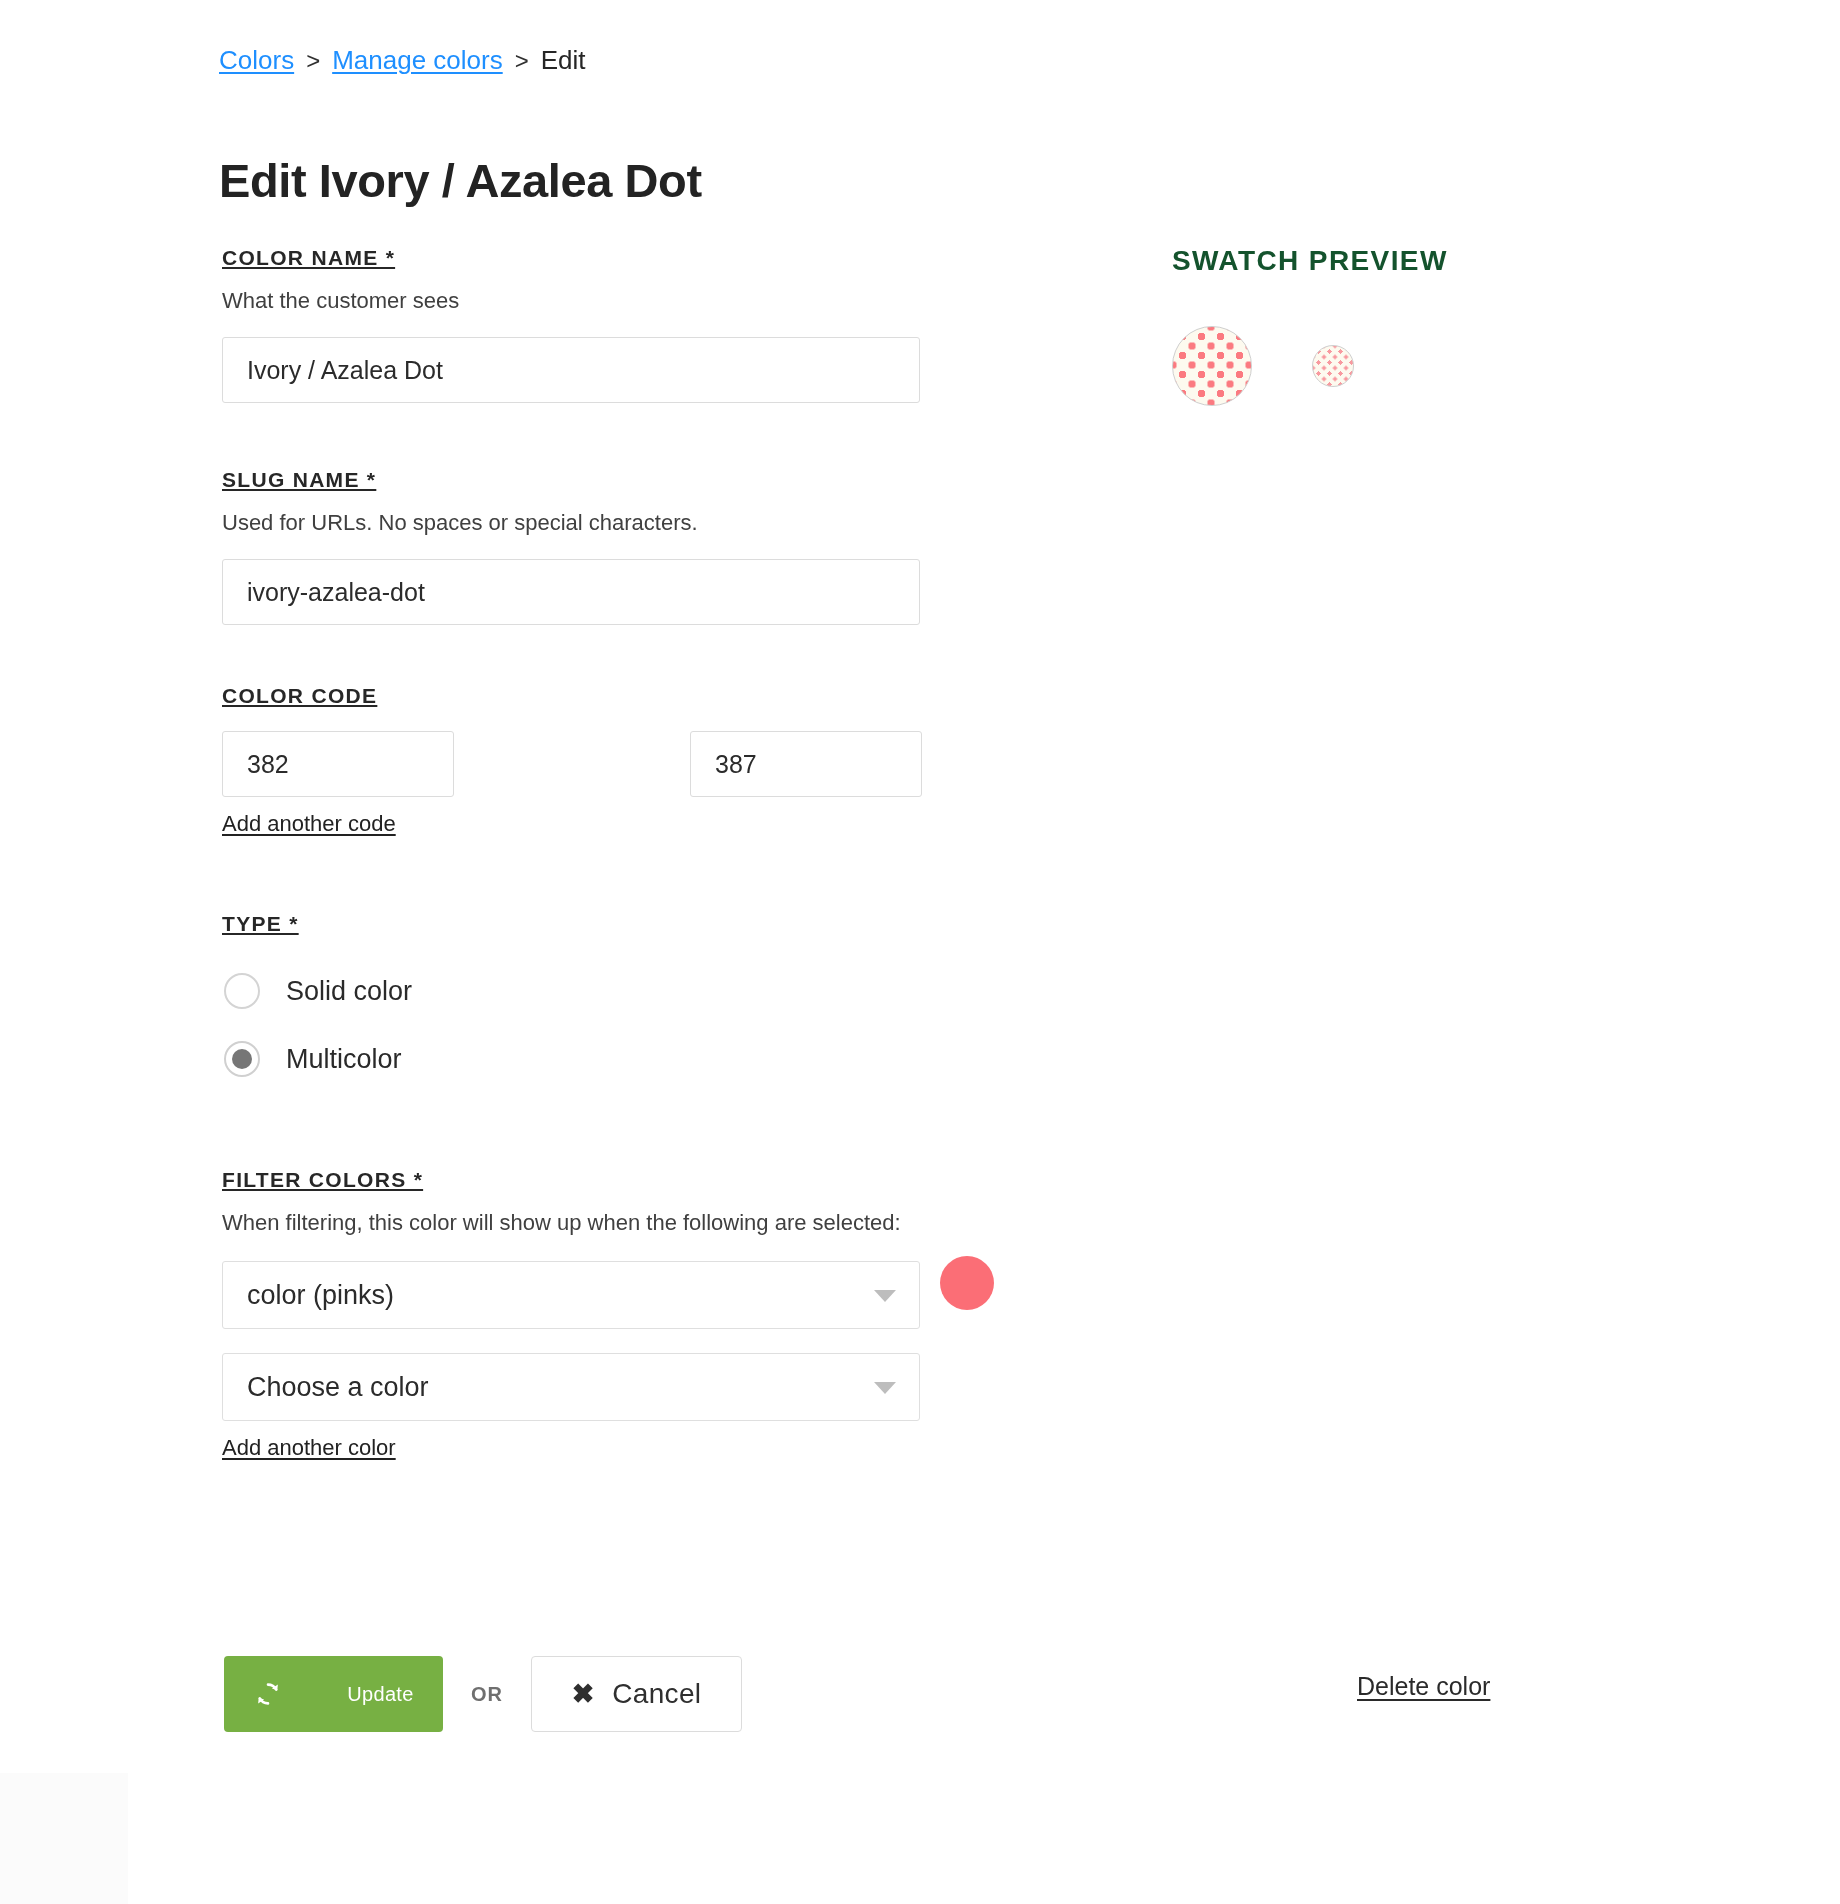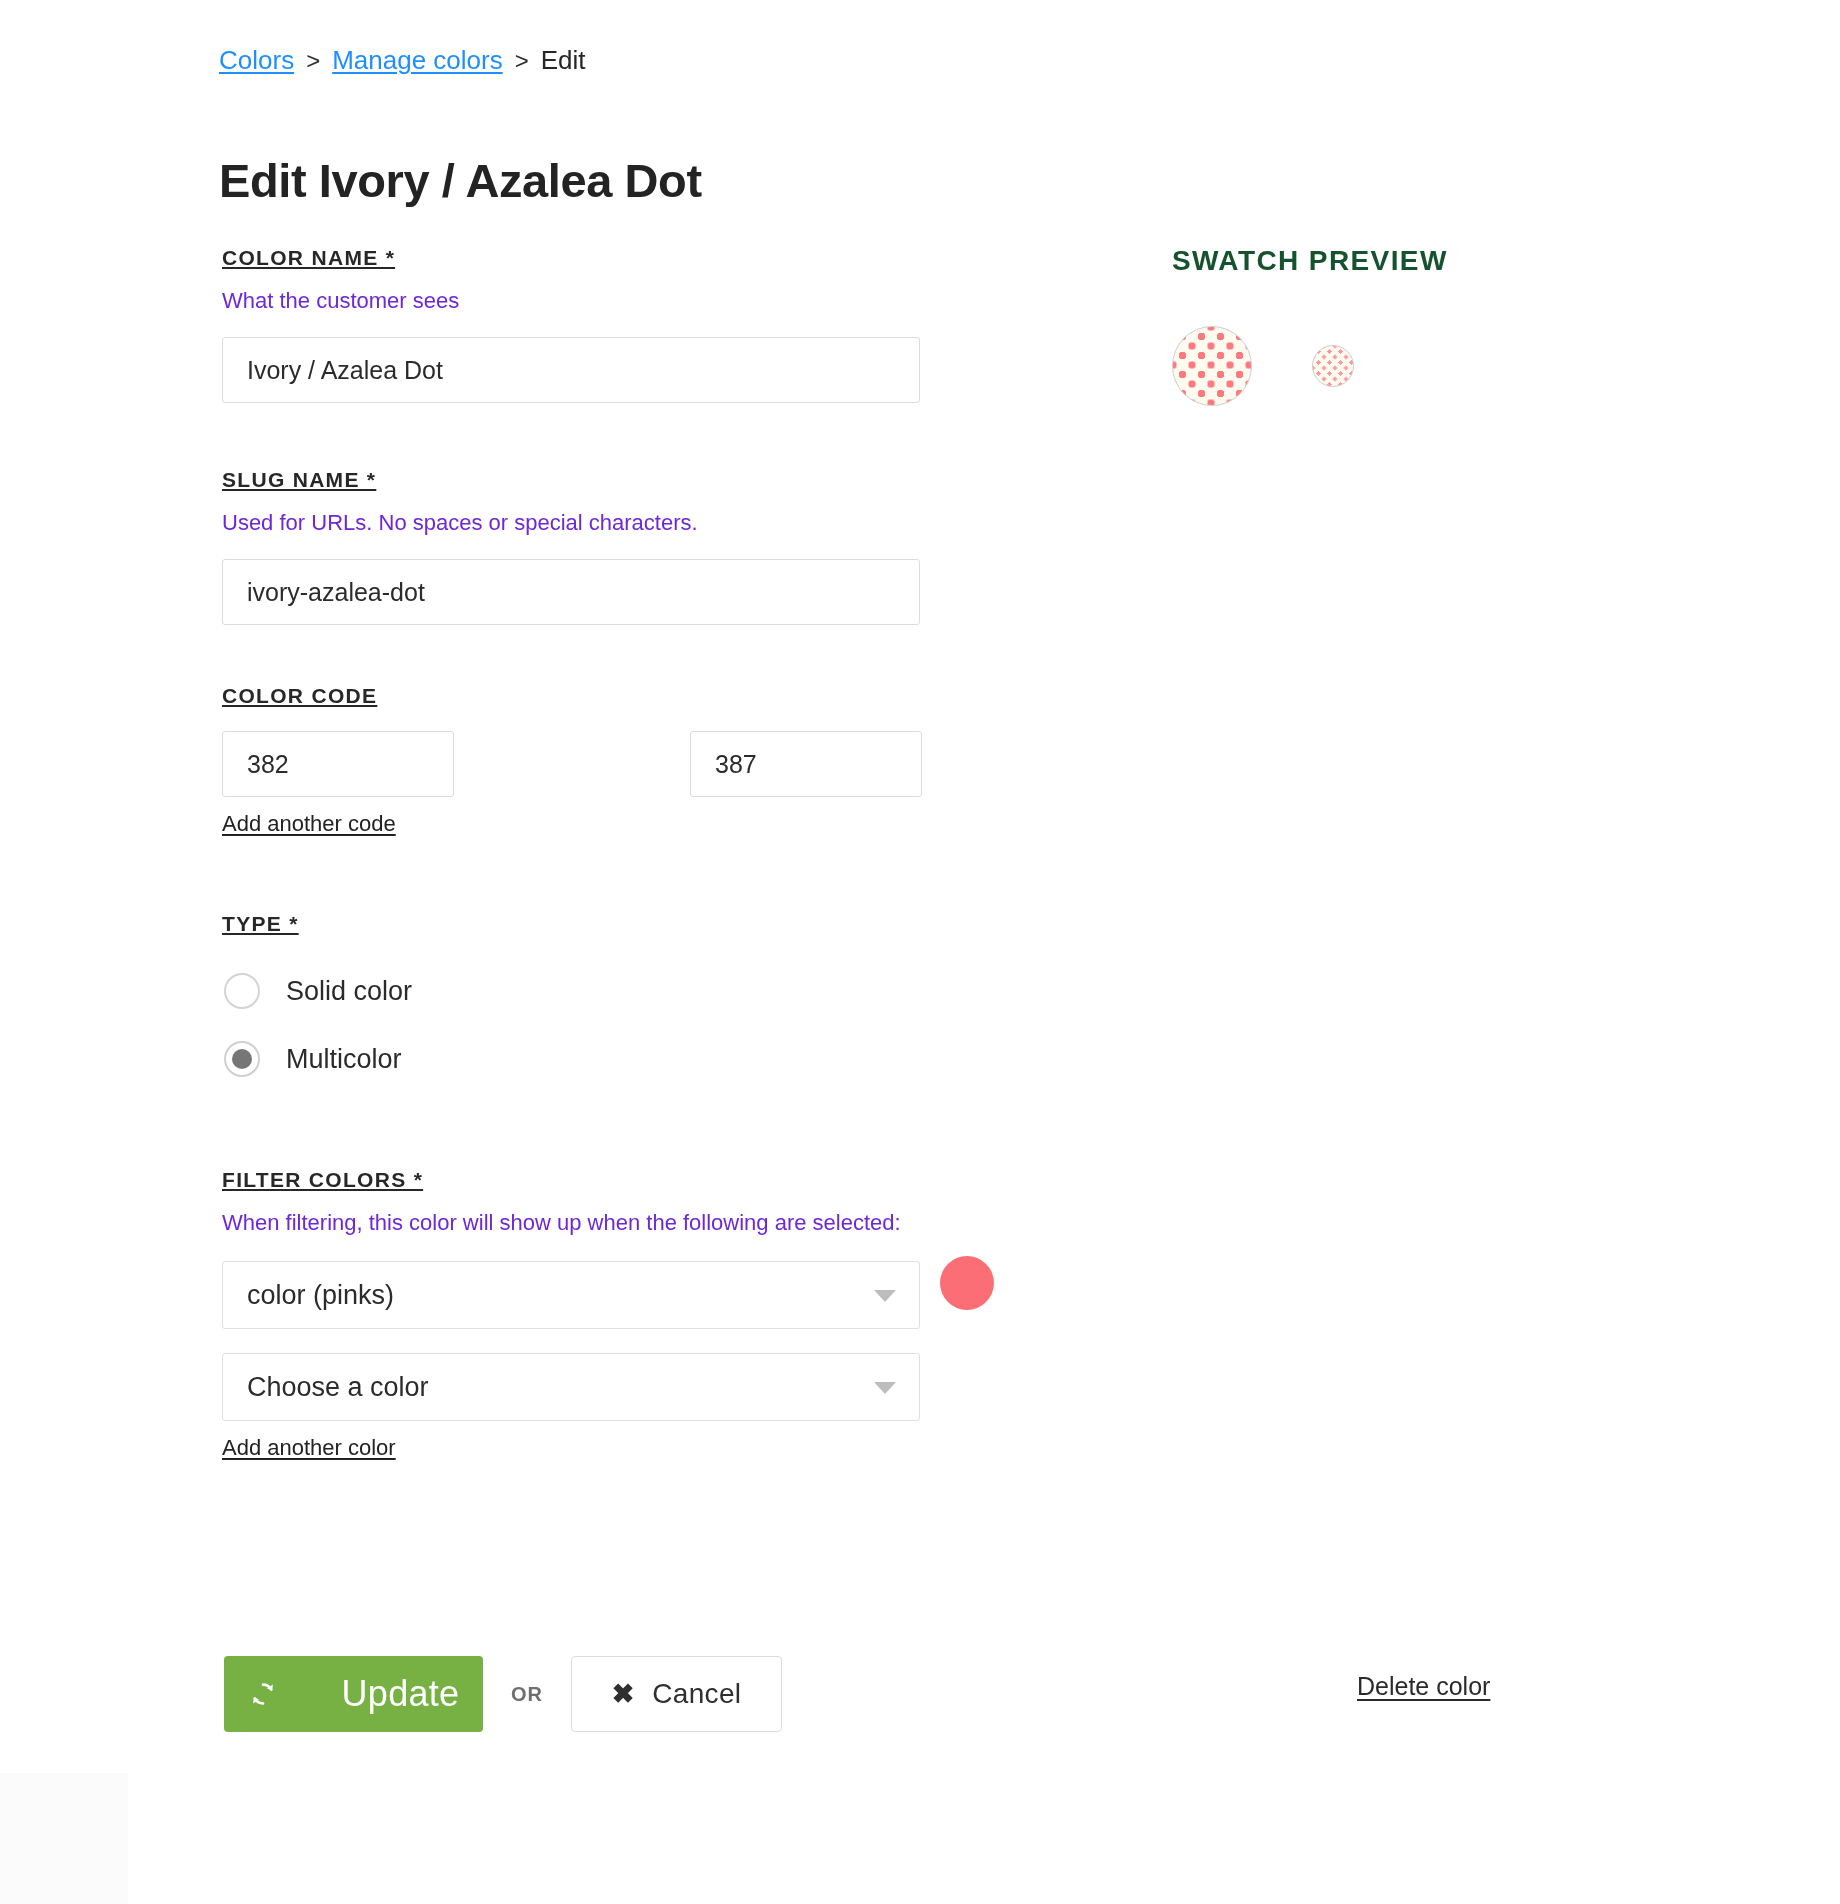--- a/index.html
+++ b/index.html
@@ -74,21 +74,21 @@
     font-weight: bold;
     letter-spacing: 1.3px;
     color: #272727;
     text-transform: uppercase;
     margin: 0;
     line-height: 26px;
     text-decoration: underline;
   }
   .field-help {
     font-size: 22px;
-    color: #6d28d9;
+    color: #404040;
     margin: 16px 0 0 0;
     line-height: 28px;
   }
 
   .text-input {
     display: block;
     margin-top: 22px;
     height: 66px;
     width: 698px;
     border: 1px solid #dcdcdc;
@@ -216,27 +216,27 @@
     left: 224px;
     top: 1656px;
     display: flex;
     align-items: center;
   }
   .btn-update {
     display: flex;
     align-items: center;
     justify-content: center;
     height: 76px;
-    width: 259px;
+    width: 219px;
     background: #77b043;
     border: none;
     border-radius: 4px;
     color: #ffffff;
     font-family: "Liberation Sans", sans-serif;
-    font-size: 36px;
+    font-size: 20px;
     cursor: pointer;
     padding: 0;
     gap: 48px;
   }
   .btn-update .label { margin-left: 16px; letter-spacing: 0.3px; }
   .or-text {
     margin: 0 28px;
     font-size: 20px;
     font-weight: bold;
     letter-spacing: 1px;

